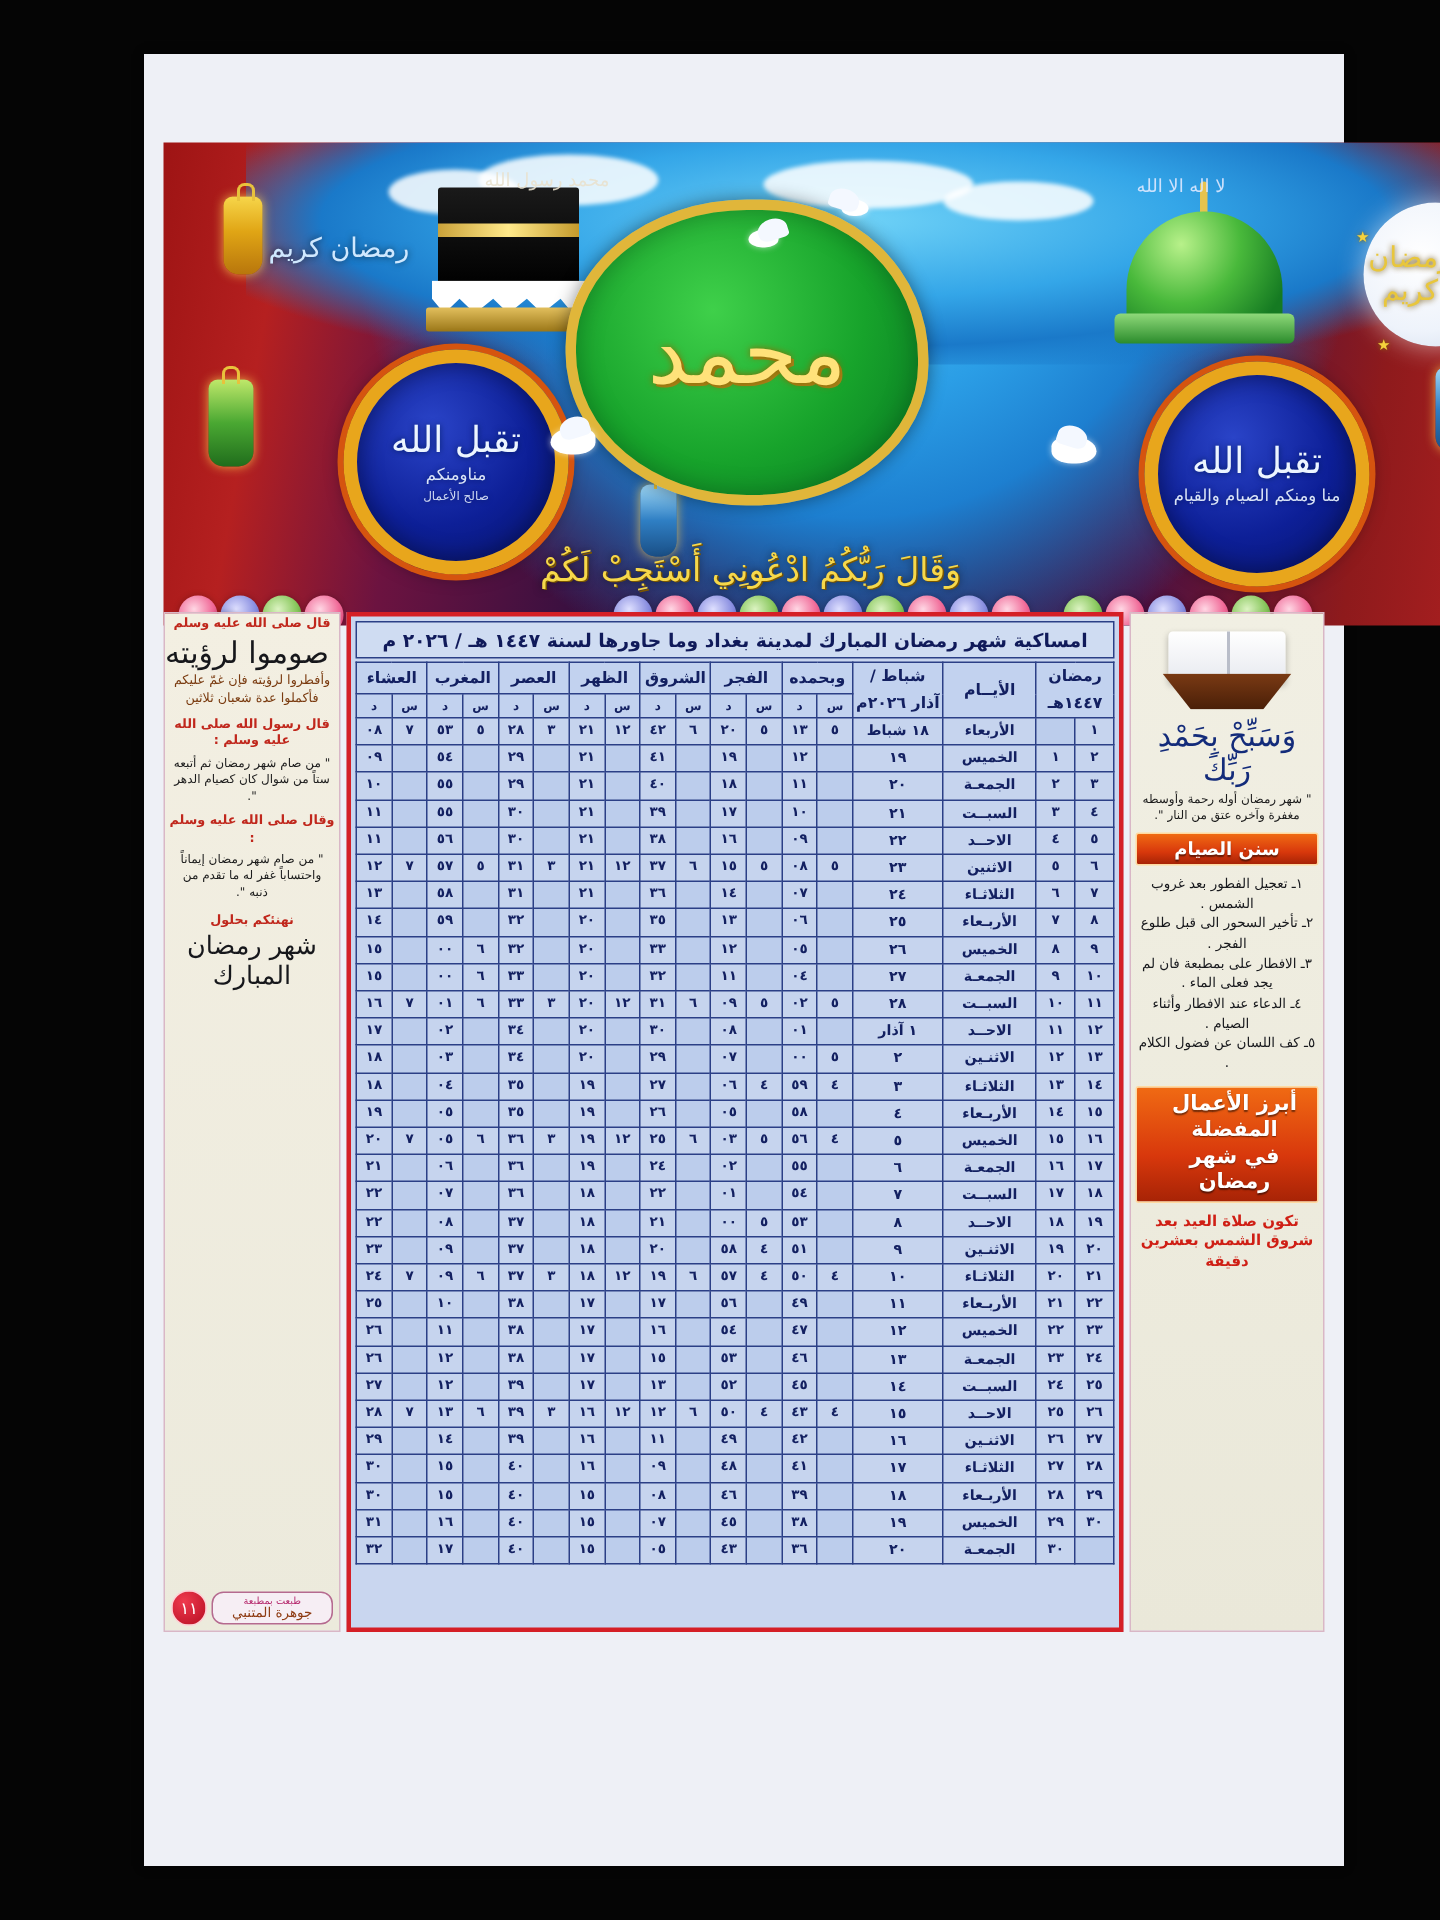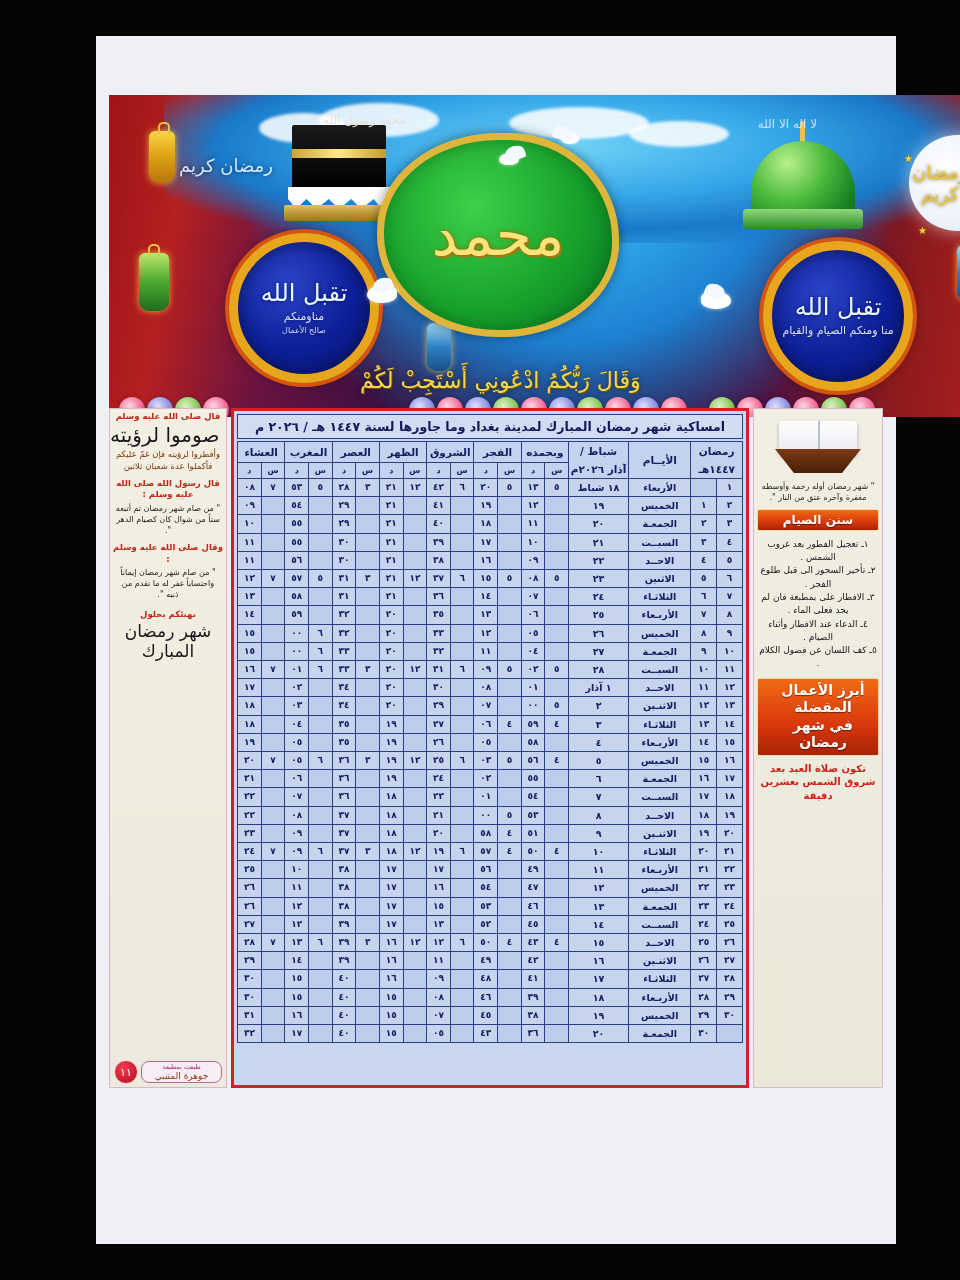--- a/index.html
+++ b/index.html
@@ -982,20 +982,21 @@
             </table>
           </div>
         </div>
       </div>
 
       <div class="col-left">
         <div class="quran-art">
           <div class="quran-book"></div>
           <div class="rehal"></div>
         </div>
+        <div class="calli-lg" style="text-align:center;">وَسَبِّحْ بِحَمْدِ رَبِّكَ</div>
         <div class="quote-sm" style="text-align:center;padding:2px 6px;">" شهر رمضان أوله رحمة وأوسطه مغفرة وآخره عتق من النار ".</div>
 
         <div class="ribbon">سنن الصيام</div>
         <div class="list-ar" id="list1">
             <div>١ـ تعجيل الفطور بعد غروب الشمس .</div>
             <div>٢ـ تأخير السحور الى قبل طلوع الفجر .</div>
             <div>٣ـ الافطار على بمطبعة فان لم يجد فعلى الماء .</div>
             <div>٤ـ الدعاء عند الافطار وأثناء الصيام .</div>
             <div>٥ـ كف اللسان عن فضول الكلام .</div>
           </div>

